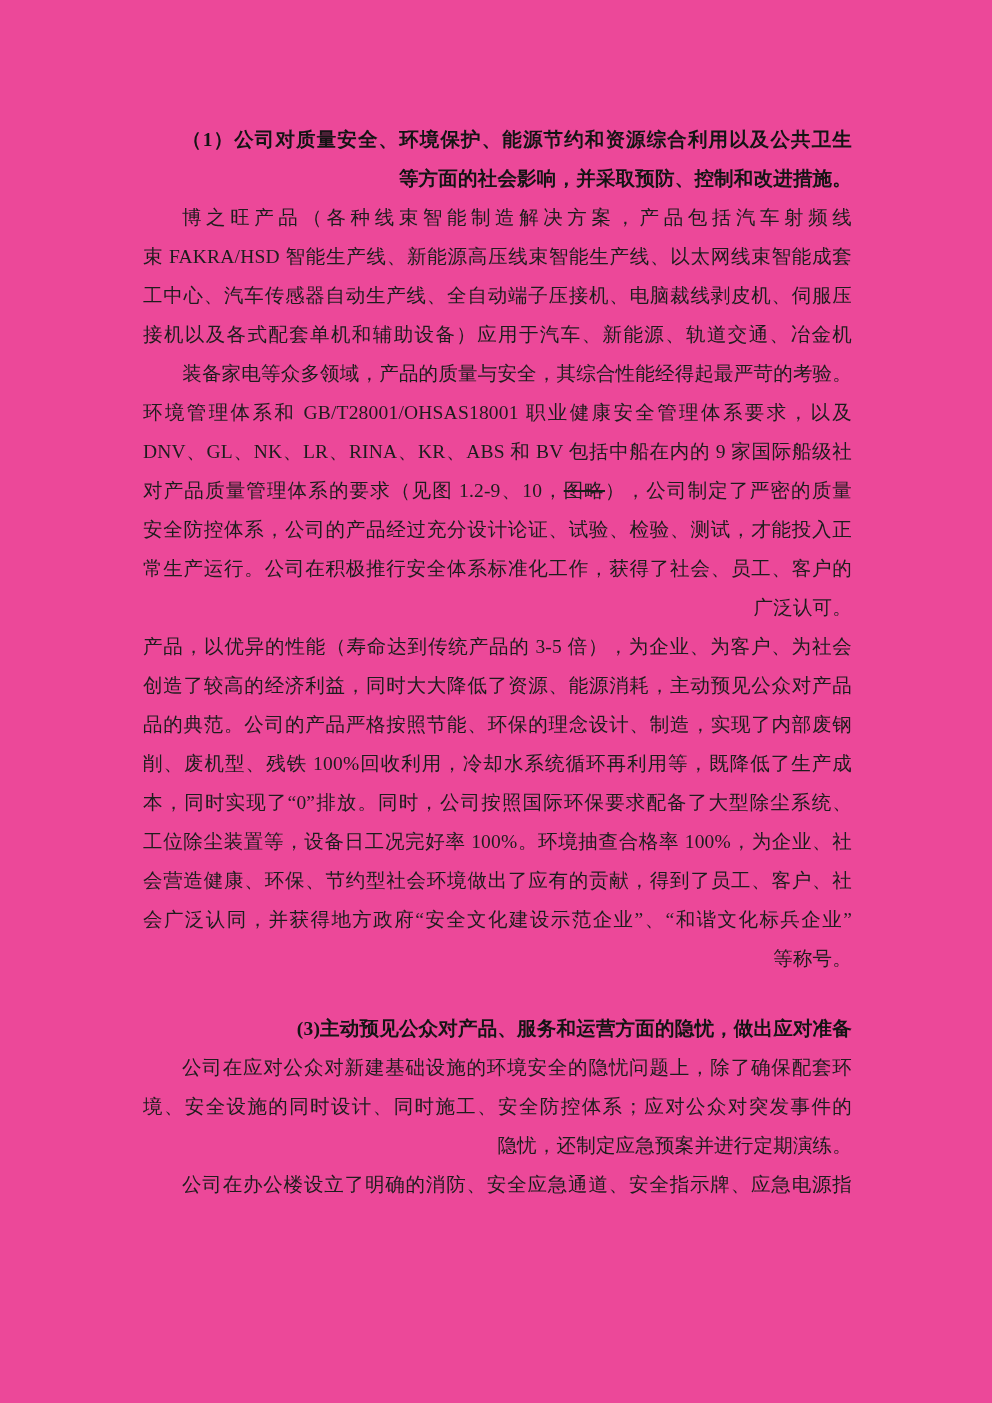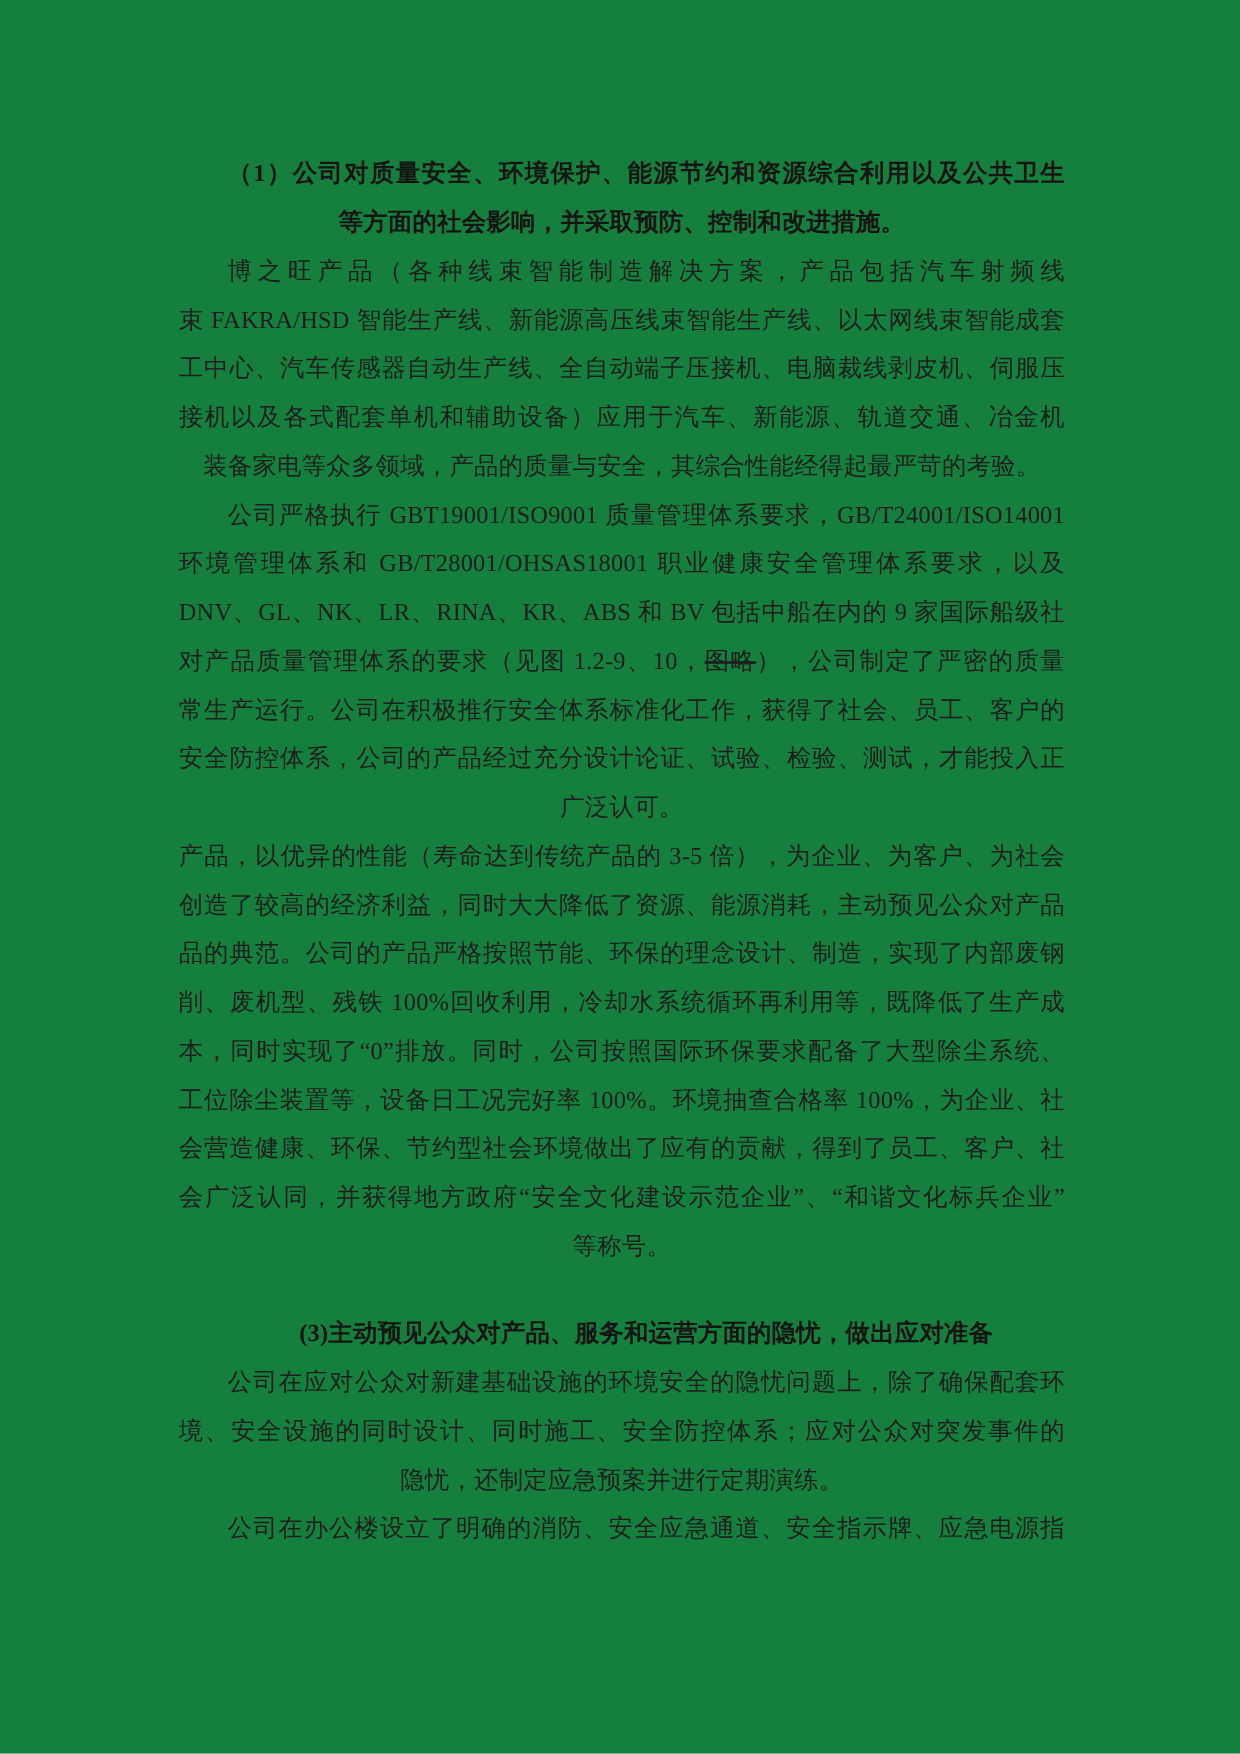--- a/index.html
+++ b/index.html
@@ -4,21 +4,21 @@
 <style>
   html, body {
     margin: 0;
     padding: 0;
     background: #ffffff;
   }
   .page {
     position: relative;
     width: 992px;
     height: 1403px;
-    background: #15803d;
+    background: #ec4899;
     box-sizing: border-box;
     padding: 120px 140px 0 143px;
     font-family: "Liberation Serif", "DejaVu Serif", serif;
     color: #1d1d1d;
     font-size: 19.5px;
     overflow: hidden;
   }
   .para {
     margin: 0;
     padding: 0;
@@ -27,21 +27,21 @@
     font-weight: bold;
     color: #141414;
   }
   .para.gap {
     margin-top: 31px;
   }
   .line {
     height: 39px;
     line-height: 39px;
     overflow: hidden;
-    text-align: center;
+    text-align: right;
     letter-spacing: 0.2px;
   }
   .line.indent {
     padding-left: 39px;
   }
   .line.justify {
     text-align: justify;
     text-align-last: justify;
   }
   .strike {
@@ -59,26 +59,25 @@
         <div class="line"><span>等方面的社会影响，并采取预防、控制和改进措施。</span></div>
       </div>
       <div class="para">
         <div class="line indent justify"><span>博之旺产品（各种线束智能制造解决方案，产品包括汽车射频线</span></div>
         <div class="line justify"><span>束 FAKRA/HSD 智能生产线、新能源高压线束智能生产线、以太网线束智能成套加</span></div>
         <div class="line justify"><span>工中心、汽车传感器自动生产线、全自动端子压接机、电脑裁线剥皮机、伺服压</span></div>
         <div class="line justify"><span>接机以及各式配套单机和辅助设备）应用于汽车、新能源、轨道交通、冶金机械、</span></div>
         <div class="line"><span>装备家电等众多领域，产品的质量与安全，其综合性能经得起最严苛的考验。</span></div>
       </div>
       <div class="para">
-        <div class="line indent justify"><span>公司严格执行 GBT19001/ISO9001 质量管理体系要求，GB/T24001/ISO14001</span></div>
         <div class="line justify"><span>环境管理体系和 GB/T28001/OHSAS18001 职业健康安全管理体系要求，以及 CCS、</span></div>
         <div class="line justify"><span>DNV、GL、NK、LR、RINA、KR、ABS 和 BV 包括中船在内的 9 家国际船级社机构</span></div>
         <div class="line justify"><span>对产品质量管理体系的要求（见图 1.2-9、10，</span><span class="strike">图略</span><span>），公司制定了严密的质量</span></div>
+        <div class="line justify"><span>安全防控体系，公司的产品经过充分设计论证、试验、检验、测试，才能投入正</span></div>
         <div class="line justify"><span>常生产运行。公司在积极推行安全体系标准化工作，获得了社会、员工、客户的</span></div>
-        <div class="line justify"><span>安全防控体系，公司的产品经过充分设计论证、试验、检验、测试，才能投入正</span></div>
         <div class="line"><span>广泛认可。</span></div>
       </div>
       <div class="para">
         <div class="line justify"><span>产品，以优异的性能（寿命达到传统产品的 3-5 倍），为企业、为客户、为社会</span></div>
         <div class="line justify"><span>创造了较高的经济利益，同时大大降低了资源、能源消耗，主动预见公众对产品</span></div>
         <div class="line justify"><span>品的典范。公司的产品严格按照节能、环保的理念设计、制造，实现了内部废钢</span></div>
         <div class="line justify"><span>削、废机型、残铁 100%回收利用，冷却水系统循环再利用等，既降低了生产成</span></div>
         <div class="line justify"><span>本，同时实现了“0”排放。同时，公司按照国际环保要求配备了大型除尘系统、</span></div>
         <div class="line justify"><span>工位除尘装置等，设备日工况完好率 100%。环境抽查合格率 100%，为企业、社</span></div>
         <div class="line justify"><span>会营造健康、环保、节约型社会环境做出了应有的贡献，得到了员工、客户、社</span></div>

